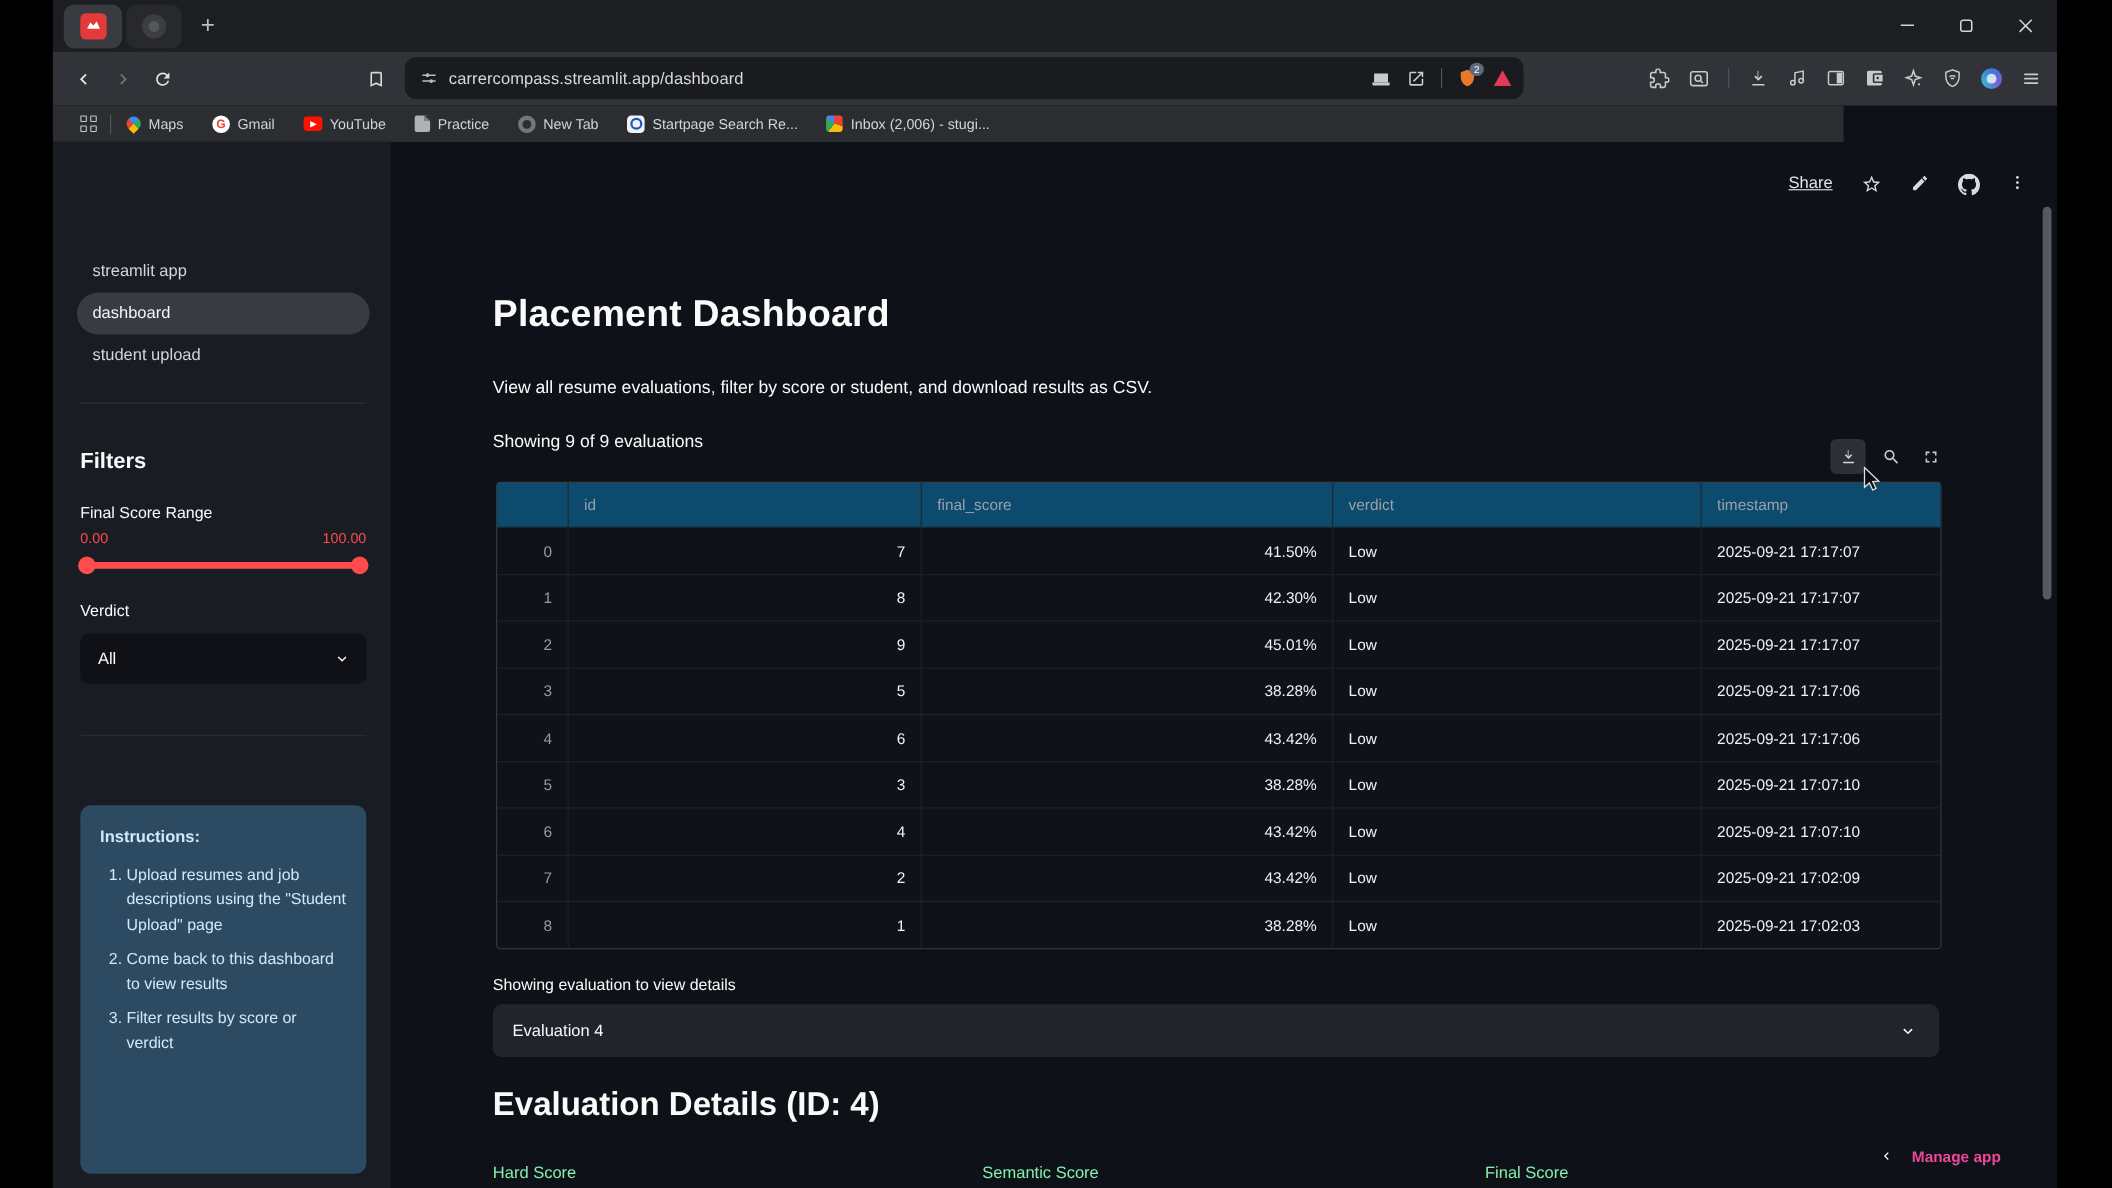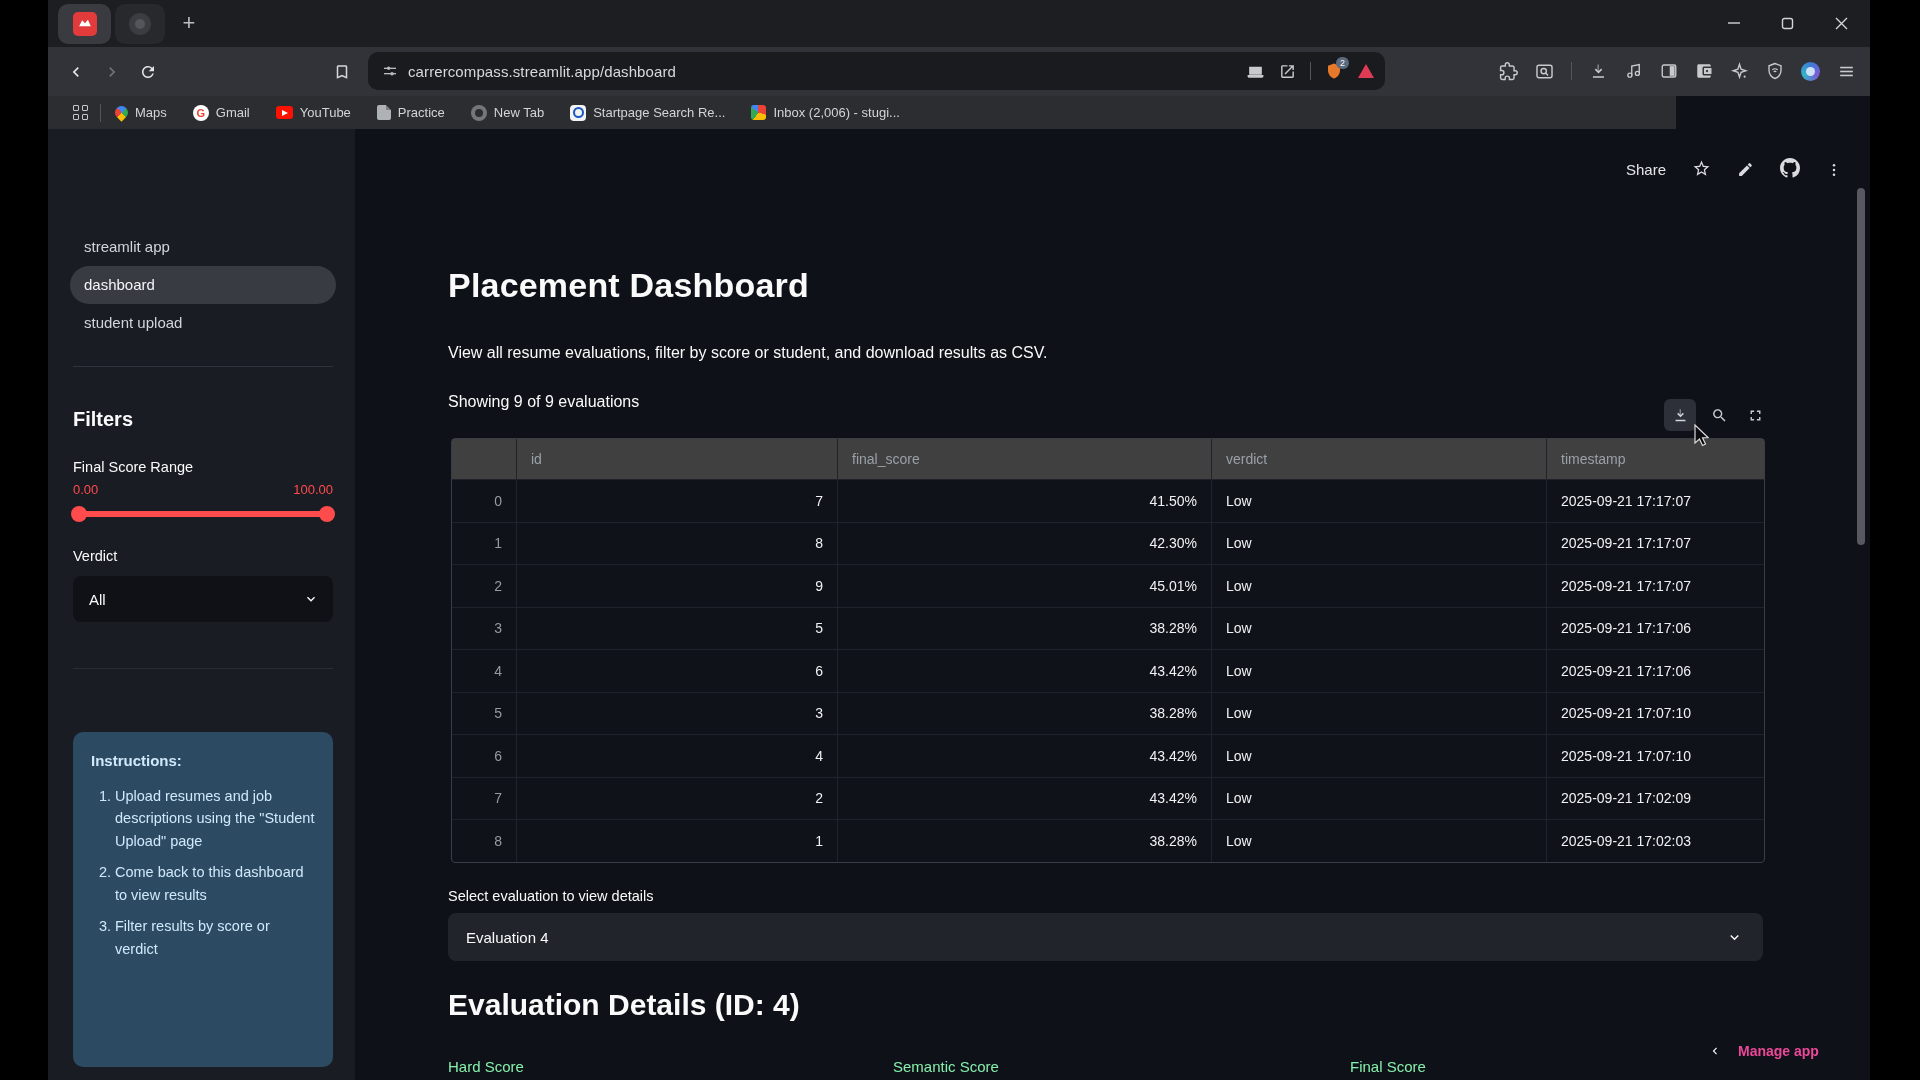--- a/index.html
+++ b/index.html
@@ -58,30 +58,30 @@
   .sel{background:#0f1116;border-radius:8px;display:flex;align-items:center;color:#fafafa;font-size:15px;}
   .sel .chev{position:absolute;right:14px;}
   .infobox{position:absolute;left:25px;top:732px;width:260px;height:335px;box-sizing:border-box;background:#2d4a63;border-radius:10px;padding:20px 18px;color:#cfe9fb;}
   .infobox .ib-title{font-size:15px;font-weight:bold;}
   .infobox ol{margin:16px 0 0 0;padding-left:24px;font-size:14.5px;line-height:1.55;}
   .infobox li{margin-bottom:9px;}
 
   .app-title{position:absolute;left:400px;top:266px;font-size:34px;font-weight:bold;color:#fafafa;letter-spacing:.2px;}
   .app-sub{position:absolute;left:400px;top:344px;font-size:16px;color:#fafafa;}
   .app-showing{position:absolute;left:400px;top:393px;font-size:16px;color:#fafafa;}
-  .hdr-tools{position:absolute;right:28px;top:158px;display:flex;align-items:flex-end;gap:26px;color:#e4e6e9;}
+  .hdr-tools{position:absolute;right:28px;top:158px;display:flex;align-items:flex-start;gap:26px;color:#e4e6e9;text-decoration:underline;}
   .hdr-tools .share{font-size:15px;}
 
   .grid-tools{position:absolute;left:1616px;top:399px;display:flex;align-items:center;gap:10px;}
   .gt-pill{width:32px;height:32px;border-radius:6px;background:#2d3038;display:flex;align-items:center;justify-content:center;}
   .gt-plain{width:26px;height:32px;display:flex;align-items:center;justify-content:center;}
 
   .grid{position:absolute;left:403px;top:438px;width:1312px;border:1px solid #3a3d45;border-radius:4px;background:#0f1218;}
   .gr{display:flex;height:41.5px;border-top:1px solid #20232b;}
-  .gr.head{height:40px;border-top:none;background:#404040;}
+  .gr.head{height:40px;border-top:none;background:#0c4a6e;}
   .gc{box-sizing:border-box;height:100%;display:flex;align-items:center;font-size:14px;color:#f0f2f4;border-left:1px solid #20232b;padding:0 14px;overflow:hidden;white-space:nowrap;}
   .gc:first-child{border-left:none;}
   .gc.r{justify-content:flex-end;}
   .gr.head .gc{color:#9aa0a8;justify-content:flex-start;}
   .gc.idx{color:#969ba3;justify-content:flex-end;}
 
   .sel-label{position:absolute;left:400px;top:888px;font-size:14.5px;color:#fafafa;}
   .big-select{position:absolute;left:400px;top:913px;width:1315px;height:48px;box-sizing:border-box;background:#22242c;border-radius:8px;display:flex;align-items:center;padding-left:18px;font-size:15px;color:#fafafa;}
   .big-select .chev{position:absolute;right:20px;}
   .details-title{position:absolute;left:400px;top:988px;font-size:30px;font-weight:bold;color:#fafafa;}
@@ -433,21 +433,21 @@
       </div>
       <div class="gr">
         <div class="gc idx" style="width: 64px;">8</div>
         <div class="gc r" style="width: 321px;">1</div>
         <div class="gc r" style="width: 374px;">38.28%</div>
         <div class="gc " style="width: 335px;">Low</div>
         <div class="gc " style="width: 218px;">2025-09-21 17:02:03</div>
       </div>
     </div>
 
-  <div class="sel-label">Select evaluation to view details</div>
+  <div class="sel-label">Showing evaluation to view details</div>
   <div class="big-select">
     <span>Evaluation 4</span>
     <span class="chev">
       <svg width="17" height="17" viewBox="0 0 24 24" fill="#fafafa">
           <path d="M16.59 8.59 12 13.17 7.41 8.59 6 10l6 6 6-6z"></path>
         </svg>
     </span>
   </div>
 
   <div class="details-title">Evaluation Details (ID: 4)</div>

